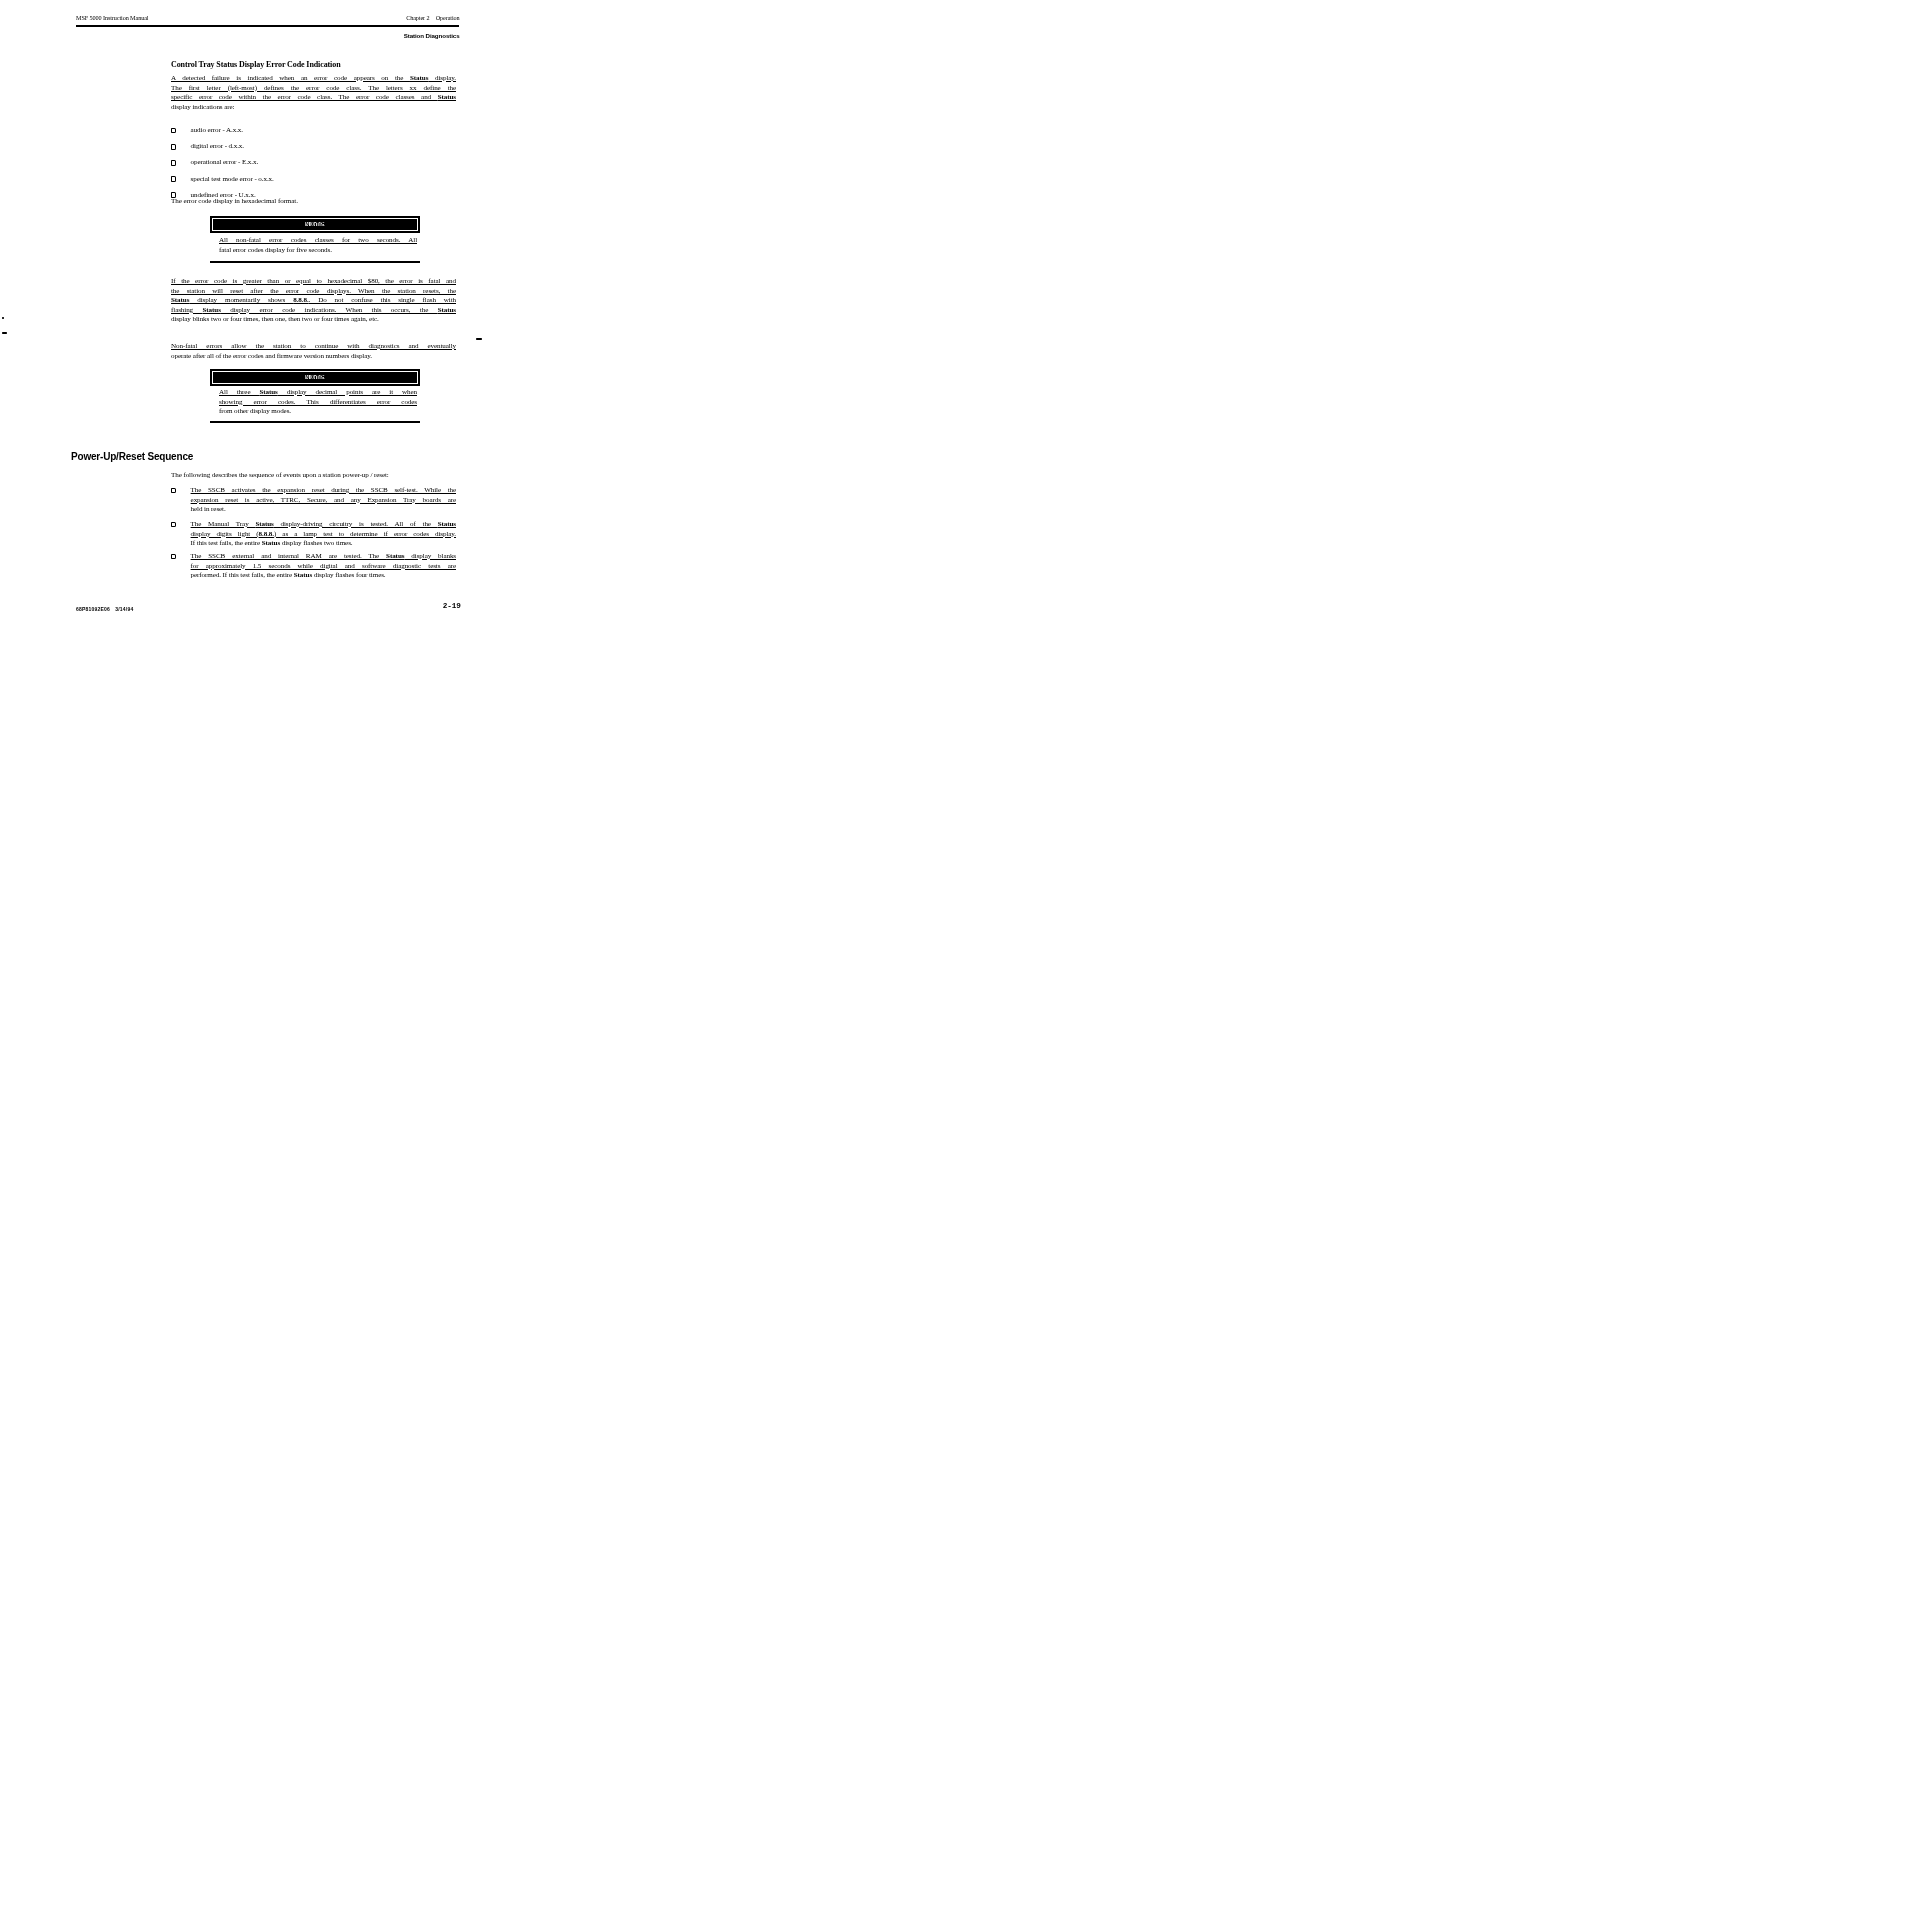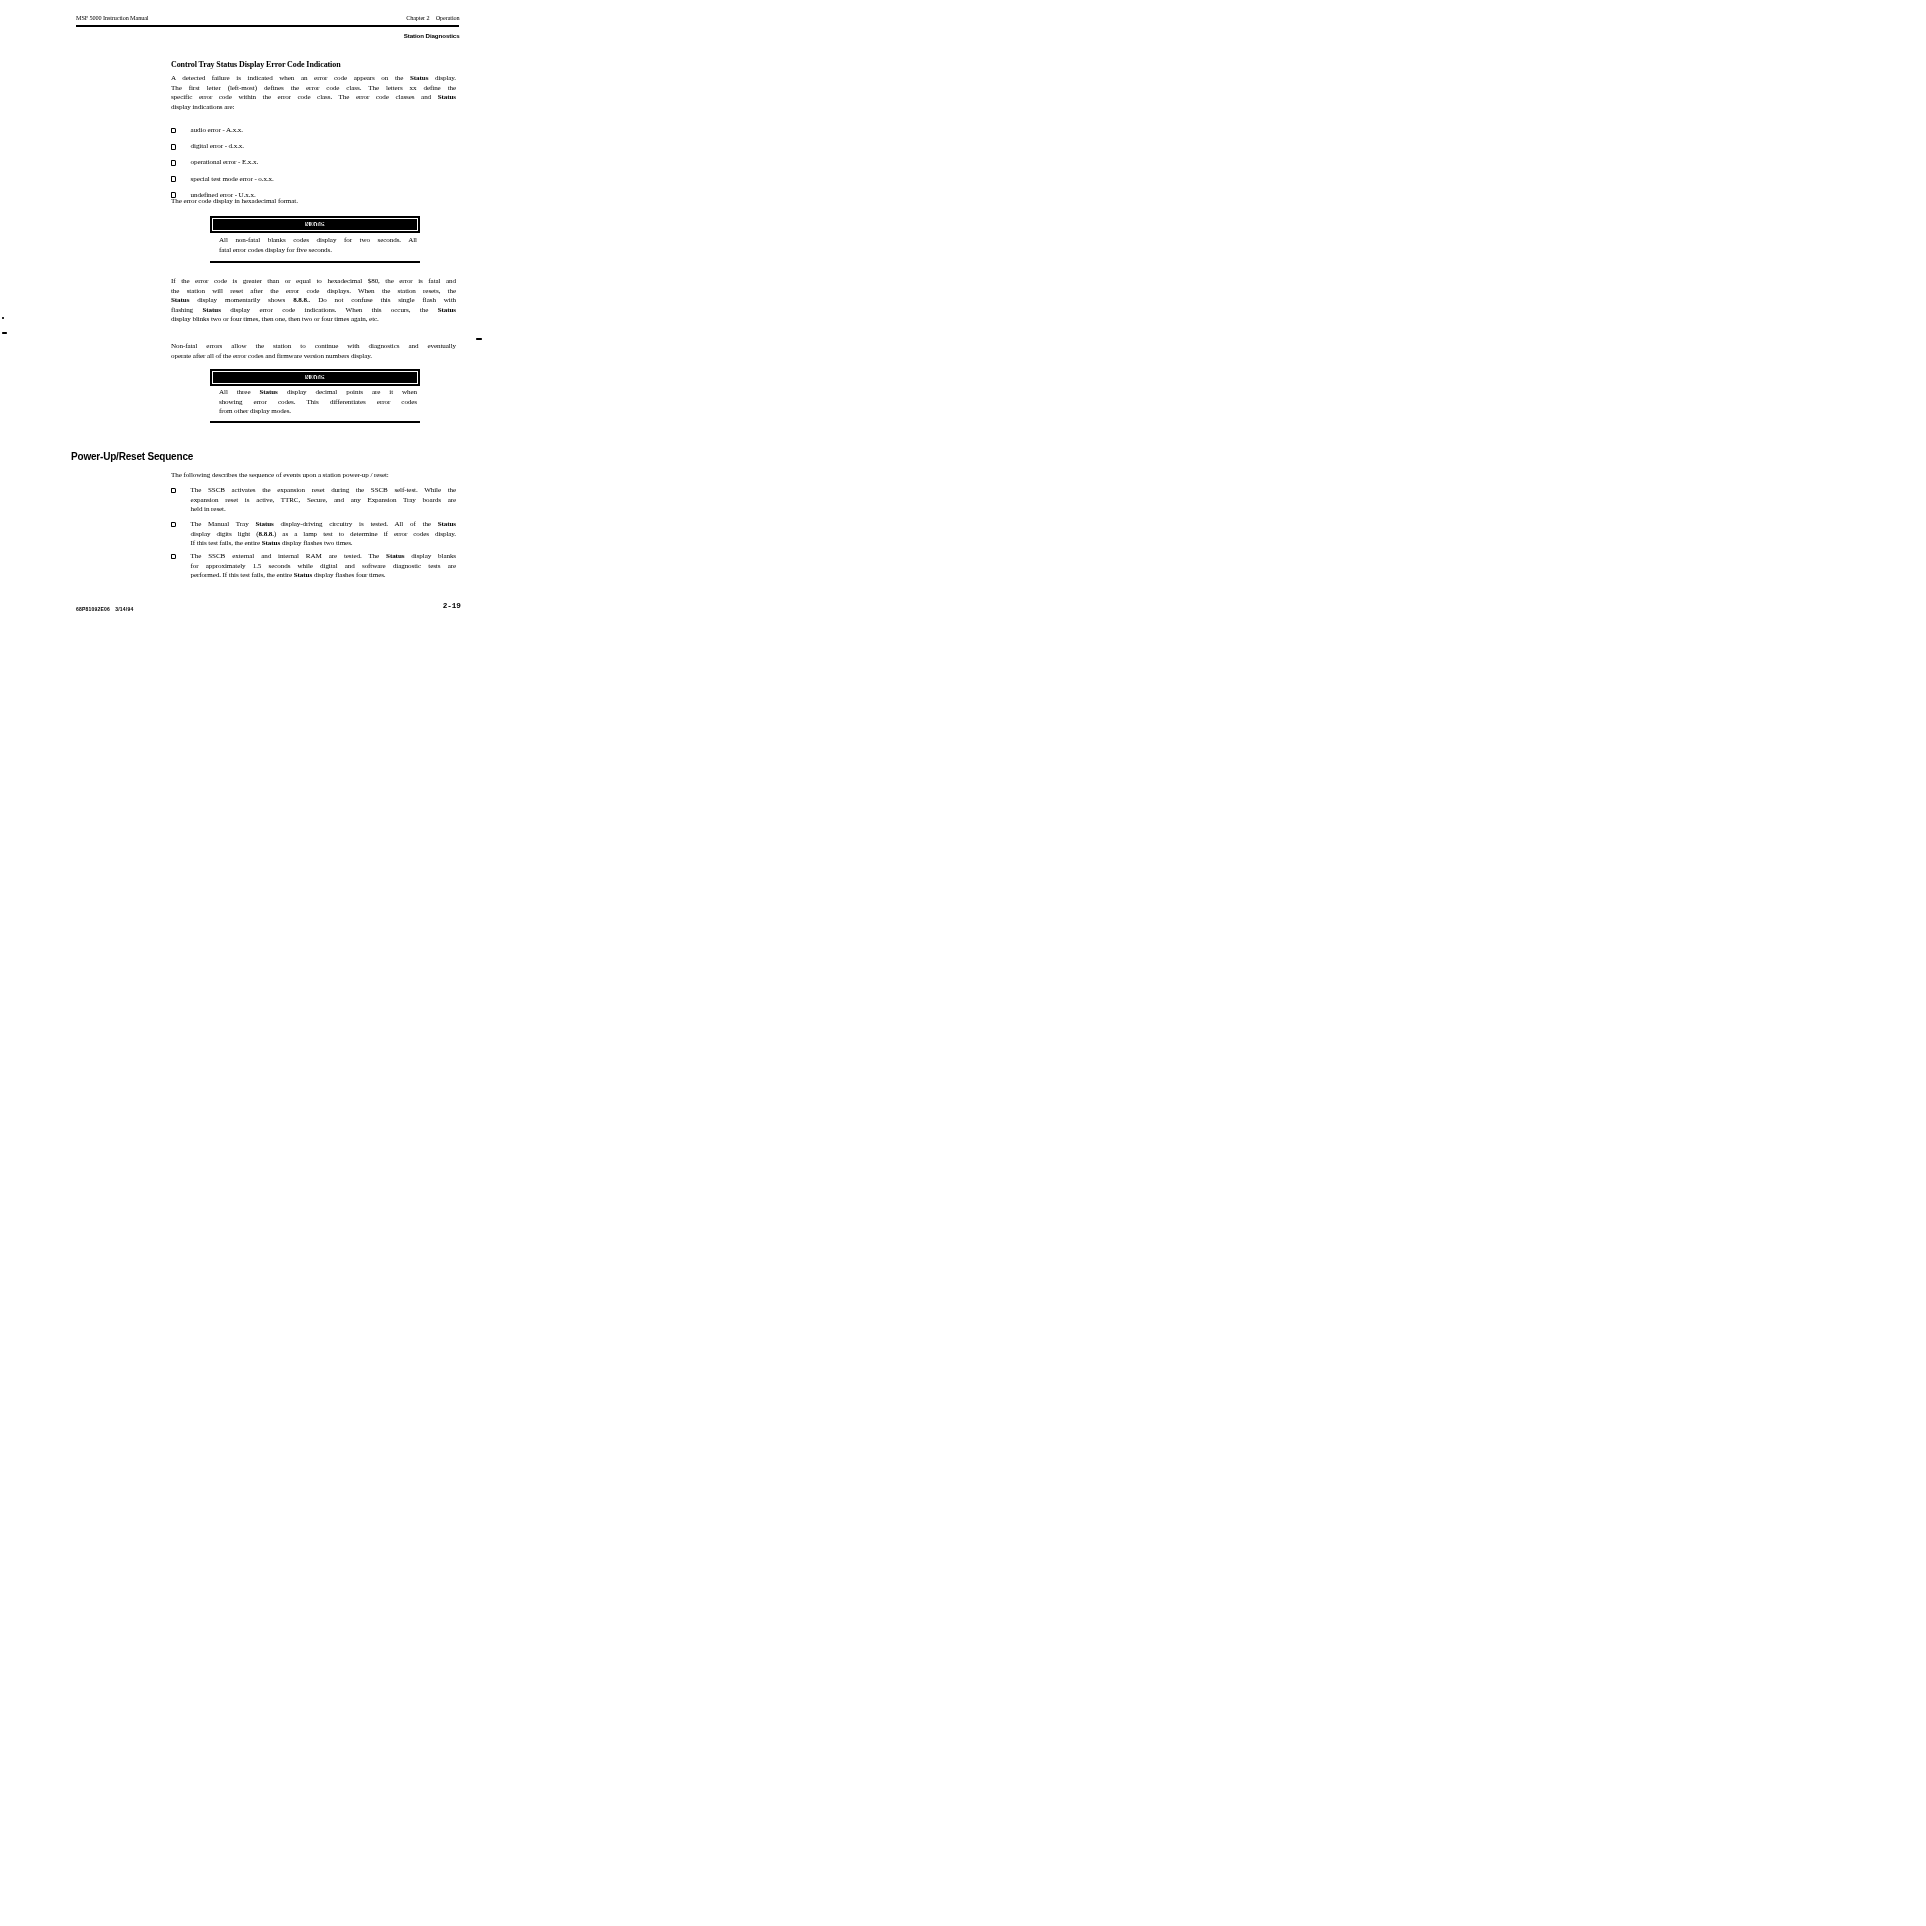--- a/index.html
+++ b/index.html
@@ -25,21 +25,21 @@
     font-size:8px; letter-spacing:-0.1px; white-space:nowrap;
   }
   .sec-title2 {
     font-family:"Liberation Sans", sans-serif; font-weight:bold;
     font-size:10px; letter-spacing:-0.2px; white-space:nowrap;
   }
 
   
   .t { font-size:7.1px; line-height:9.6px; letter-spacing:-0.1px; }
   .tline { min-height:9.6px; }
-  .tline.just { text-align:justify; text-align-last:justify; }
+  .tline.just { text-align:justify; text-align-last:justify;text-decoration:underline; }
   .b { font-weight:bold; }
 
   
   .li { display:flex; }
   .li-gutter { width:19.6px; flex:0 0 19.6px; }
   .sq {
     display:inline-block; width:3.1px; height:3.9px; margin-top:1.5px;
     border:1.2px solid #000; border-right-width:1.9px;
     border-radius:0.8px 1.5px 1.5px 0.8px; background:#fff;
   }
@@ -119,21 +119,21 @@
   </div>
 
   <div class="abs t" style="left:171px; top:197px; width:285px;">The error code display in hexadecimal format.</div>
 
   <div class="abs notebox" style="left:210px; top:216px; width:210px; height:16.6px;">
     <div class="notebox-inner">
       <span class="note-label">NOTE</span>
     </div>
   </div>
   <div class="abs t" style="left:219px; top:236px; width:198px;">
-      <div class="tline just"><span>All non-fatal blanks codes display for two seconds. All</span></div>
+      <div class="tline just"><span>All non-fatal error codes classes for two seconds. All</span></div>
       <div class="tline"><span>fatal error codes display for five seconds.</span></div>
     </div>
   <div class="abs rule" style="left:210px; top:261px; width:210px; height:1.9px;"></div>
 
   <div class="abs t" style="left:171px; top:277px; width:285px;">
       <div class="tline just"><span>If the error code is greater than or equal to hexadecimal $80, the error is fatal and</span></div>
       <div class="tline just"><span>the station will reset after the error code displays. When the station resets, the</span></div>
       <div class="tline just"><span class="b">Status</span><span> display momentarily shows </span><span class="b">8.8.8.</span><span>. Do not confuse this single flash with</span></div>
       <div class="tline just"><span>flashing </span><span class="b">Status</span><span> display error code indications. When this occurs, the </span><span class="b">Status</span></div>
       <div class="tline"><span>display blinks two or four times, then one, then two or four times again, etc.</span></div>

